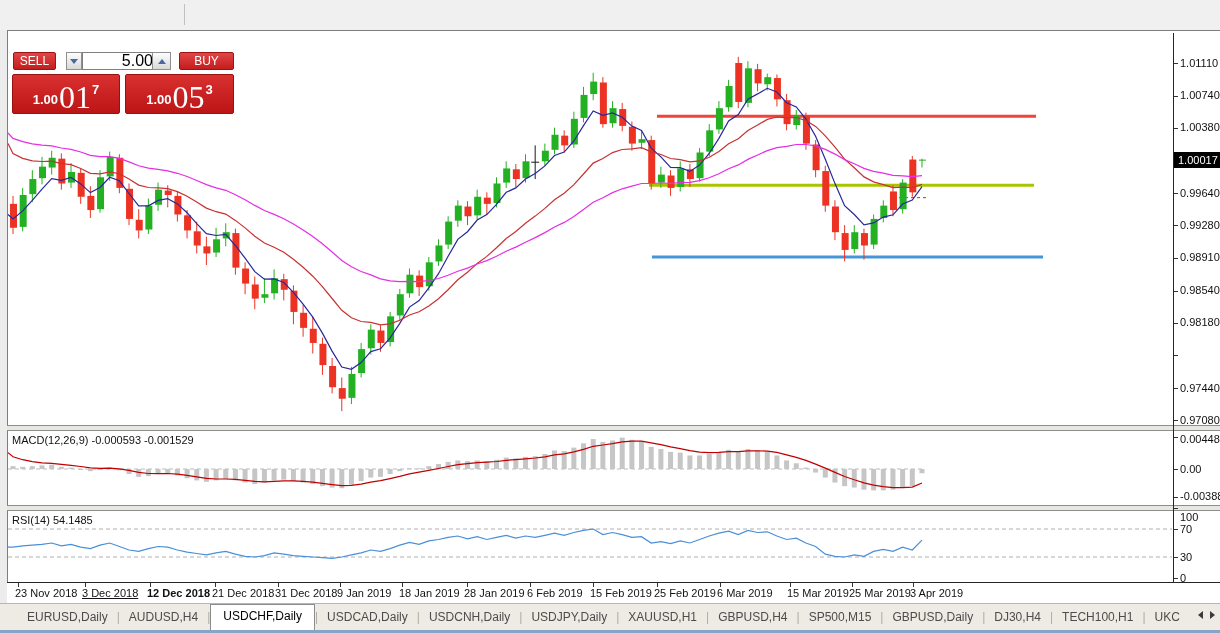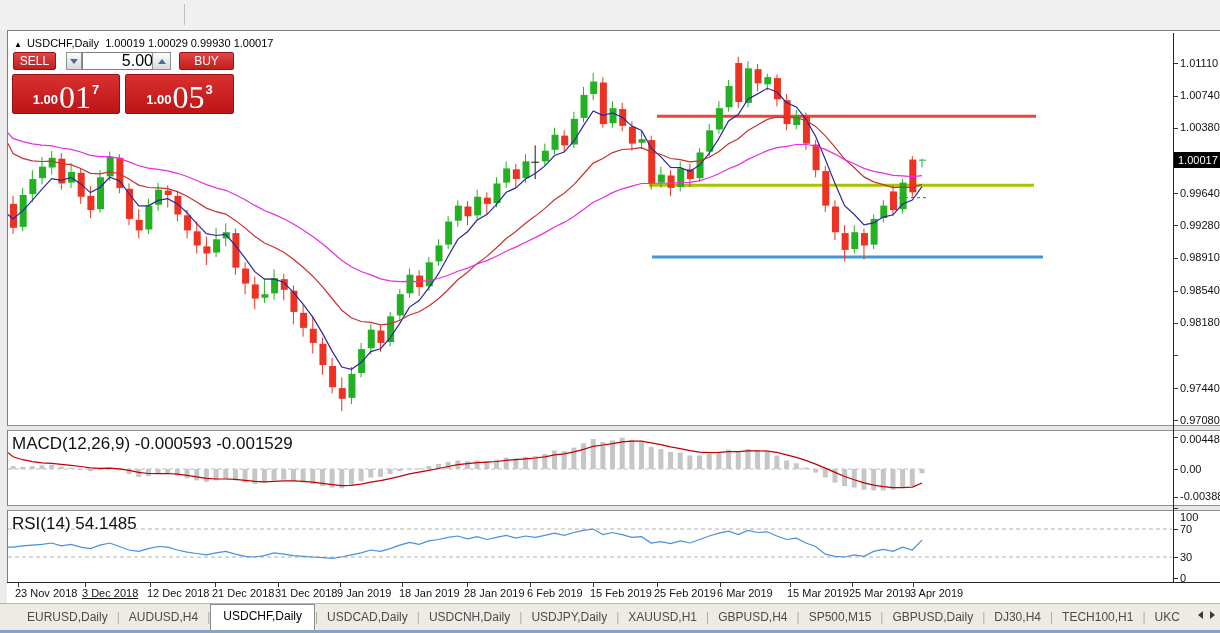--- a/index.html
+++ b/index.html
@@ -16,21 +16,21 @@
   #chartbg{left:7px;top:30px;width:1213px;height:573px;background:#ffffff;border-top:1px solid #7d7d7d;border-left:1px solid #7d7d7d;}
   svg{position:absolute;}
   .pane-sep{left:7px;width:1213px;height:4px;background:#e9e7e1;border-top:1px solid #8d8d8d;border-bottom:1px solid #8d8d8d;}
   #axis-line{left:1173px;top:33px;width:1px;height:549px;background:#262626;}
   .ax-label{position:absolute;left:1180px;font-size:11px;color:#111;white-space:nowrap;}
   .ax-tick{position:absolute;left:1174px;width:4px;height:1px;background:#333;}
   #cur-box{left:1174px;width:44px;height:16px;background:#000;color:#fff;font-size:11px;line-height:16px;padding-left:4px;}
   #date-axis{left:7px;top:582px;width:1213px;height:21px;background:#fff;border-top:1px solid #262626;}
   .d-label{position:absolute;top:4px;font-size:11px;color:#111;white-space:nowrap;}
   .d-tick{position:absolute;top:0;width:1px;height:4px;background:#333;}
-  .pane-label{position:absolute;font-size:17px;color:#111;white-space:nowrap;}
+  .pane-label{position:absolute;font-size:11px;color:#111;white-space:nowrap;}
   
   #quote{left:14px;top:37px;font-size:11px;color:#000;white-space:nowrap;}
   #quote .tri{font-size:8px;margin-right:5px;}
   
   #trade{left:12px;top:50px;width:222px;height:62px;z-index:6;}
   .redbtn{background:linear-gradient(#e04545,#c41d1d);color:#fff;border:1px solid #9d1212;border-radius:2px;font-size:12px;display:flex;align-items:center;justify-content:center;}
   .spin{background:linear-gradient(#fdfdfd,#d9d9d9);border:1px solid #8f8f8f;display:flex;align-items:center;justify-content:center;}
   .tri-dn{width:0;height:0;border-left:4px solid transparent;border-right:4px solid transparent;border-top:5px solid #49689f;}
   .tri-up{width:0;height:0;border-left:4px solid transparent;border-right:4px solid transparent;border-bottom:5px solid #49689f;}
   #vol{position:absolute;left:70px;top:2px;width:66px;height:14px;border:1px solid #7f7f7f;font-size:16px;text-align:right;padding:1px 4px;font-family:"Liberation Sans",sans-serif;}
@@ -251,23 +251,20 @@
       <rect x="899.64" y="182.59057071960325" width="7" height="26.575682382133948" fill="#23b123"></rect>
       <line x1="912.31" x2="912.31" y1="156.01488833747027" y2="196.76426799007507" stroke="#ec3323" stroke-width="1"></line>
       <rect x="909.31" y="159.55831265508775" width="7" height="32.776674937964515" fill="#ec3323"></rect>
       <line x1="921.98" x2="921.98" y1="158.7610421836244" y2="167.53101736972803" stroke="#23b123" stroke-width="1"></line>
       <rect x="918.98" y="159.64689826302876" width="7" height="1" fill="#23b123"></rect>
       <polyline points="8,214.5 13.0,218.9 22.7,210.9 32.3,200.3 42.0,189.1 51.7,178.7 61.4,180.3 71.0,177.5 80.7,183.9 90.4,192.6 100.0,187.5 109.7,177.3 119.4,180.8 129.0,193.5 138.7,205.8 148.4,205.8 158.1,200.4 167.7,198.6 177.4,203.9 187.1,212.7 196.7,223.7 206.4,233.6 216.1,235.5 225.7,234.4 235.4,245.5 245.1,258.2 254.8,271.7 264.4,279.2 274.1,278.9 283.8,282.5 293.4,292.3 303.1,304.2 312.8,317.1 322.4,333.1 332.1,351.1 341.8,367.0 351.4,369.3 361.1,362.6 370.8,351.6 380.5,348.7 390.1,337.9 399.8,323.4 409.5,307.1 419.1,300.5 428.8,287.8 438.5,273.7 448.1,256.3 457.8,239.4 467.5,231.7 477.2,220.0 486.8,214.6 496.5,204.3 506.2,192.3 515.8,187.9 525.5,179.0 535.2,173.4 544.9,165.9 554.5,155.5 564.2,152.1 573.9,141.0 583.5,125.6 593.2,111.0 602.9,115.3 612.5,113.0 622.2,117.3 631.9,126.1 641.5,130.4 651.2,148.1 660.9,156.9 670.6,167.3 680.2,167.6 689.9,171.4 699.6,165.1 709.2,153.5 718.9,138.4 728.6,120.9 738.3,114.6 747.9,99.2 757.6,93.9 767.3,88.3 776.9,92.0 786.6,102.7 796.3,106.9 805.9,119.1 815.6,136.2 825.3,159.3 835.0,183.6 844.6,205.7 854.3,214.5 864.0,224.9 873.6,222.9 883.3,217.1 893.0,214.8 902.6,204.0 912.3,200.1 922.0,186.7" fill="none" stroke="#28289b" stroke-width="1.2"></polyline>
       <polyline points="8,143.6 13.0,153.5 22.7,158.4 32.3,160.8 42.0,161.5 51.7,161.1 61.4,163.7 71.0,164.7 80.7,168.5 90.4,173.3 100.0,173.8 109.7,171.8 119.4,173.7 129.0,179.0 138.7,185.1 148.4,187.5 158.1,187.8 167.7,188.6 177.4,191.6 187.1,196.2 196.7,202.0 206.4,208.1 216.1,211.7 225.7,214.1 235.4,220.4 245.1,227.9 254.8,236.2 264.4,243.0 274.1,247.2 283.8,252.2 293.4,259.2 303.1,267.3 312.8,276.2 322.4,286.6 332.1,298.5 341.8,310.3 351.4,317.8 361.1,321.5 370.8,322.4 380.5,324.8 390.1,323.8 399.8,320.3 409.5,315.0 419.1,311.7 428.8,305.9 438.5,298.8 448.1,289.7 457.8,279.8 467.5,272.3 477.2,263.4 486.8,256.4 496.5,247.8 506.2,238.5 515.8,231.5 525.5,223.3 535.2,216.1 544.9,208.4 554.5,199.7 564.2,193.3 573.9,184.6 583.5,174.0 593.2,163.1 602.9,158.5 612.5,152.6 622.2,149.5 631.9,148.8 641.5,147.7 651.2,151.9 660.9,154.5 670.6,158.5 680.2,159.6 689.9,161.9 699.6,160.8 709.2,157.2 718.9,151.5 728.6,143.8 738.3,138.8 747.9,130.5 757.6,125.0 767.3,119.4 776.9,117.0 786.6,117.8 796.3,117.5 805.9,120.6 815.6,126.4 825.3,135.8 835.0,147.1 844.6,159.2 854.3,167.8 864.0,176.9 873.6,181.9 883.3,184.7 893.0,187.6 902.6,187.1 912.3,187.7 922.0,184.4" fill="none" stroke="#c83232" stroke-width="1.2"></polyline>
       <polyline points="8,133.0 13.0,138.4 22.7,141.6 32.3,143.8 42.0,145.1 51.7,145.8 61.4,148.0 71.0,149.3 80.7,152.0 90.4,155.4 100.0,156.6 109.7,156.6 119.4,158.4 129.0,161.9 138.7,165.8 148.4,168.1 158.1,169.3 167.7,170.8 177.4,173.3 187.1,176.5 196.7,180.5 206.4,184.6 216.1,187.8 225.7,190.3 235.4,194.7 245.1,199.8 254.8,205.4 264.4,210.5 274.1,214.4 283.8,218.7 293.4,224.0 303.1,230.0 312.8,236.4 322.4,243.8 332.1,252.0 341.8,260.4 351.4,266.8 361.1,271.5 370.8,274.9 380.5,278.8 390.1,280.9 399.8,281.7 409.5,281.3 419.1,281.6 428.8,280.5 438.5,278.5 448.1,275.2 457.8,271.3 467.5,268.1 477.2,264.0 486.8,260.6 496.5,256.2 506.2,251.2 515.8,247.1 525.5,242.2 535.2,237.6 544.9,232.6 554.5,227.0 564.2,222.4 573.9,216.5 583.5,209.5 593.2,202.2 602.9,197.7 612.5,192.6 622.2,188.8 631.9,186.2 641.5,183.5 651.2,183.5 660.9,183.0 670.6,183.3 680.2,182.5 689.9,182.3 699.6,180.6 709.2,177.7 718.9,173.7 728.6,168.7 738.3,164.9 747.9,159.4 757.6,155.0 767.3,150.6 776.9,147.6 786.6,146.3 796.3,144.5 805.9,144.5 815.6,145.9 825.3,149.4 835.0,154.1 844.6,159.6 854.3,163.7 864.0,168.4 873.6,171.3 883.3,173.2 893.0,175.3 902.6,175.8 912.3,176.7 922.0,175.7" fill="none" stroke="#e52ee5" stroke-width="1.2"></polyline>
     </svg>
 
-  <div id="quote" class="abs">
-    <span class="tri">▲</span><span>USDCHF,Daily</span>&nbsp;&nbsp;<span>1.00019 1.00029 0.99930 1.00017</span>
-  </div>
 
   <div id="trade" class="abs">
     <div class="abs redbtn" style="left:1px;top:2px;width:41px;height:16px">SELL</div>
     <div class="abs spin" style="left:54px;top:2px;width:14px;height:16px">
         <span class="tri-dn"></span>
       </div>
     <input id="vol" value="5.00" style="">
     <div class="abs spin" style="left:140px;top:2px;width:17px;height:16px">
         <span class="tri-up"></span>
       </div>
@@ -397,21 +394,21 @@
   <div class="pane-label" style="left:12px;top:514px">
     <span>RSI(14)</span> <span>54.1485</span>
   </div>
 
   <div id="date-axis" class="abs">
       <div class="d-tick" style="left: 11px;"></div>
       <div class="d-label" style="left: 8px;">23 Nov 2018</div>
       <div class="d-tick" style="left: 78px;"></div>
       <div class="d-label" style="left: 75px; text-decoration: underline;">3 Dec 2018</div>
       <div class="d-tick" style="left: 143px;"></div>
-      <div class="d-label" style="left: 140px;">12 Dec 2018</div>
+      <div class="d-label" style="left: 140px; font-weight: bold;">12 Dec 2018</div>
       <div class="d-tick" style="left: 208px;"></div>
       <div class="d-label" style="left: 205px;">21 Dec 2018</div>
       <div class="d-tick" style="left: 271px;"></div>
       <div class="d-label" style="left: 268px;">31 Dec 2018</div>
       <div class="d-tick" style="left: 333px;"></div>
       <div class="d-label" style="left: 330px;">9 Jan 2019</div>
       <div class="d-tick" style="left: 395px;"></div>
       <div class="d-label" style="left: 392px;">18 Jan 2019</div>
       <div class="d-tick" style="left: 460px;"></div>
       <div class="d-label" style="left: 457px;">28 Jan 2019</div>

